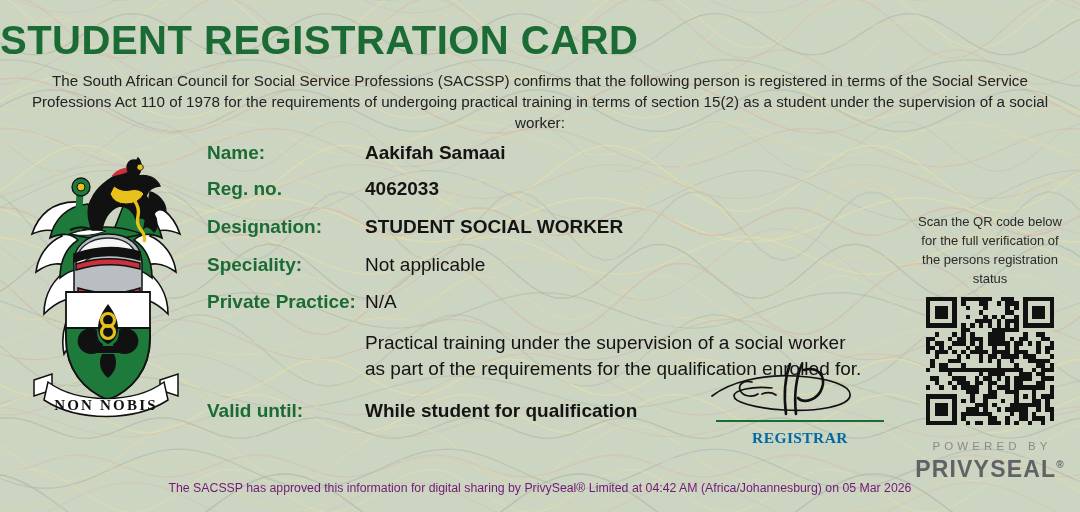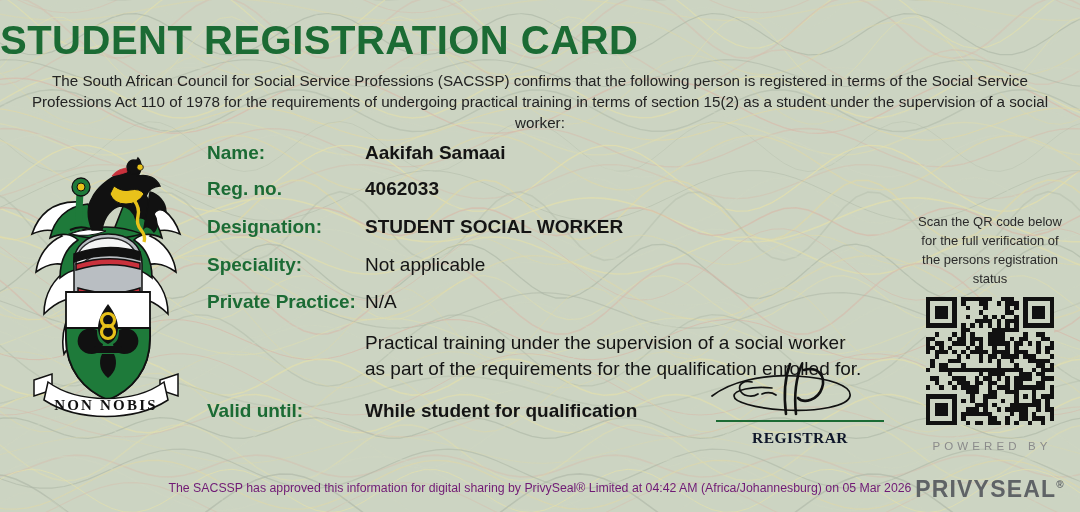--- a/index.html
+++ b/index.html
@@ -123,21 +123,21 @@
     font-family: "Liberation Serif", serif;
     font-size: 15.5px;
     font-weight: bold;
     color: #111;
     line-height: 21px;
   }
   .sigrole {
     font-family: "Liberation Serif", serif;
     font-size: 15.5px;
     font-weight: bold;
-    color: #0f172a;
+    color: #0369a1;
     letter-spacing: 0.4px;
     line-height: 21px;
   }
 
   
   .qrpanel {
     position: absolute;
     left: 912px;
     top: 212px;
     width: 156px;
@@ -160,21 +160,20 @@
     letter-spacing: 4.1px;
     color: #8b8b8b;
     text-indent: 4px;
   }
   .privyseal {
     font-size: 23px;
     font-weight: bold;
     letter-spacing: 1.2px;
     color: #5f6366;
     line-height: 26px;
-    margin-top: 20px;
   }
   .privyseal sup {
     font-size: 10px;
     vertical-align: super;
     font-weight: bold;
   }
 
   
   .footer {
     position: absolute;

